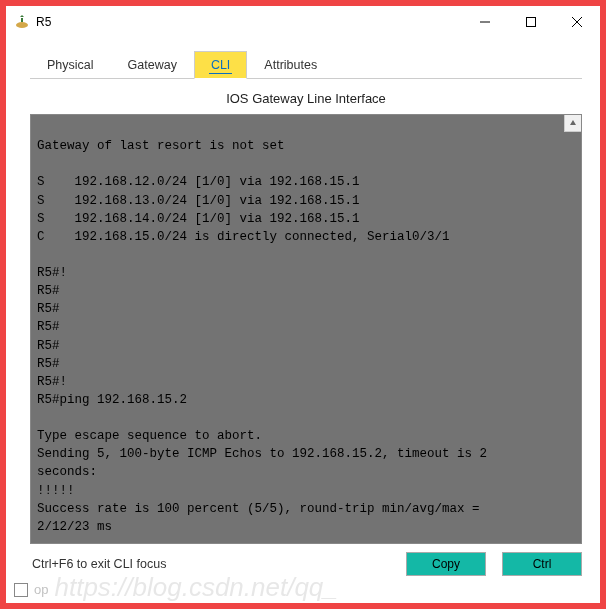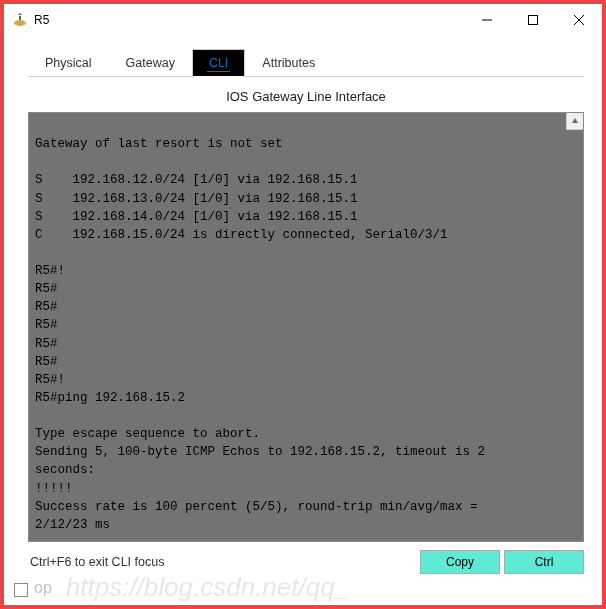--- a/index.html
+++ b/index.html
@@ -7,21 +7,21 @@
       font-family: "Segoe UI", Tahoma, sans-serif;
       background: #fff;
       width: 606px;
       height: 609px;
       overflow: hidden;
       position: relative;
     }
     .window {
       width: 100%;
       height: 100%;
-      border: 4px solid #ef4444;
+      border: 6px solid #ef4444;
     }
     .titlebar {
       height: 32px;
       display: flex;
       align-items: center;
       padding: 0 0 0 8px;
       background: #fff;
     }
     .title-icon {
       width: 16px;
@@ -60,21 +60,21 @@
       border: 1px solid transparent;
       border-bottom: none;
       position: relative;
       top: 1px;
       background: transparent;
     }
     .tab.active {
       color: #0a6ec1;
       border: 1px solid #ccc;
       border-bottom: 1px solid #fff;
-      background: #000000;
+      background: #fde047;
       text-align: right;
     }
     .tab.active .tab-underline {
       position: absolute;
       left: 14px;
       right: 14px;
       bottom: 4px;
       height: 1px;
       background: #0a6ec1;
     }
@@ -114,32 +114,32 @@
       border-left: 1px solid #ccc;
       border-bottom: 1px solid #ccc;
       display: flex;
       align-items: center;
       justify-content: center;
     }
     .bottom-bar {
       display: flex;
       align-items: center;
       padding: 8px 0 3px 0;
-      gap: 4px;
+      gap: 16px;
     }
     .hint {
       flex: 1;
       font-size: 12.5px;
       color: #333;
       padding-left: 2px;
     }
     .btn {
       width: 80px;
       height: 24px;
-      background: #5eead4;
+      background: #14b8a6;
       border: 1px solid #aaa;
       font-size: 12px;
       color: #000;
       display: flex;
       align-items: center;
       justify-content: center;
     }
     .footer {
       position: absolute;
       bottom: 6px;
@@ -267,16 +267,16 @@
 
     <div class="bottom-bar">
       <div class="hint">Ctrl+F6 to exit CLI focus</div>
       <div class="btn">Copy</div>
       <div class="btn">Ctrl</div>
     </div>
   </div>
 
   <div class="footer">
     <span class="checkbox-icon"></span>
-    <span style="font-size:16px;color:rgba(100,100,100,0.4);position:relative;top:-6px;margin-right:14px;">op</span>
+    <span style="font-size:13px;color:rgba(100,100,100,0.4);position:relative;top:-6px;margin-right:6px;">op</span>
     <span class="ghost-text">https://blog.csdn.net/qq_</span>
   </div>
 </div>
 
 </body></html>

